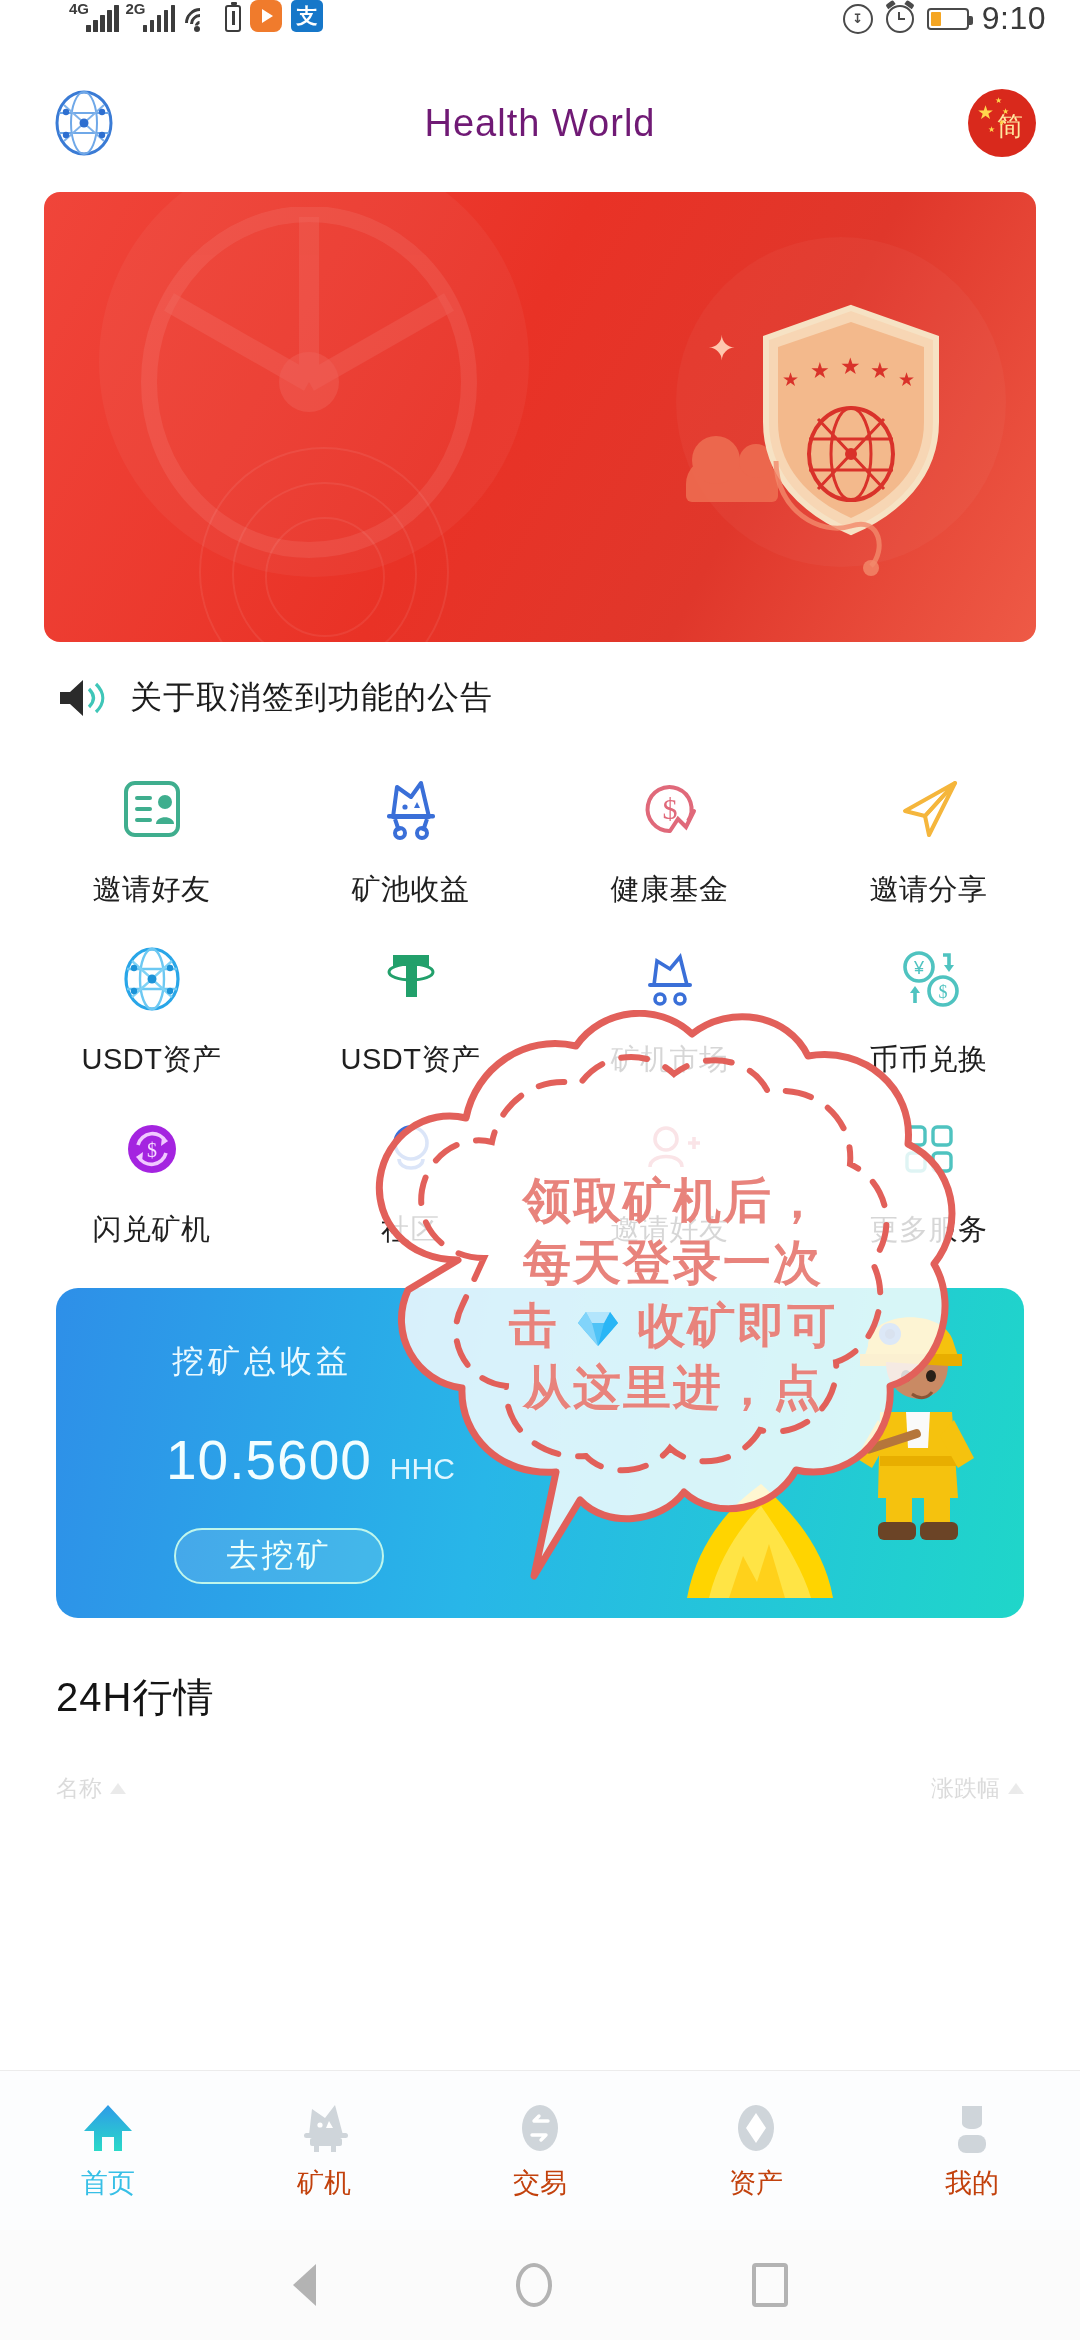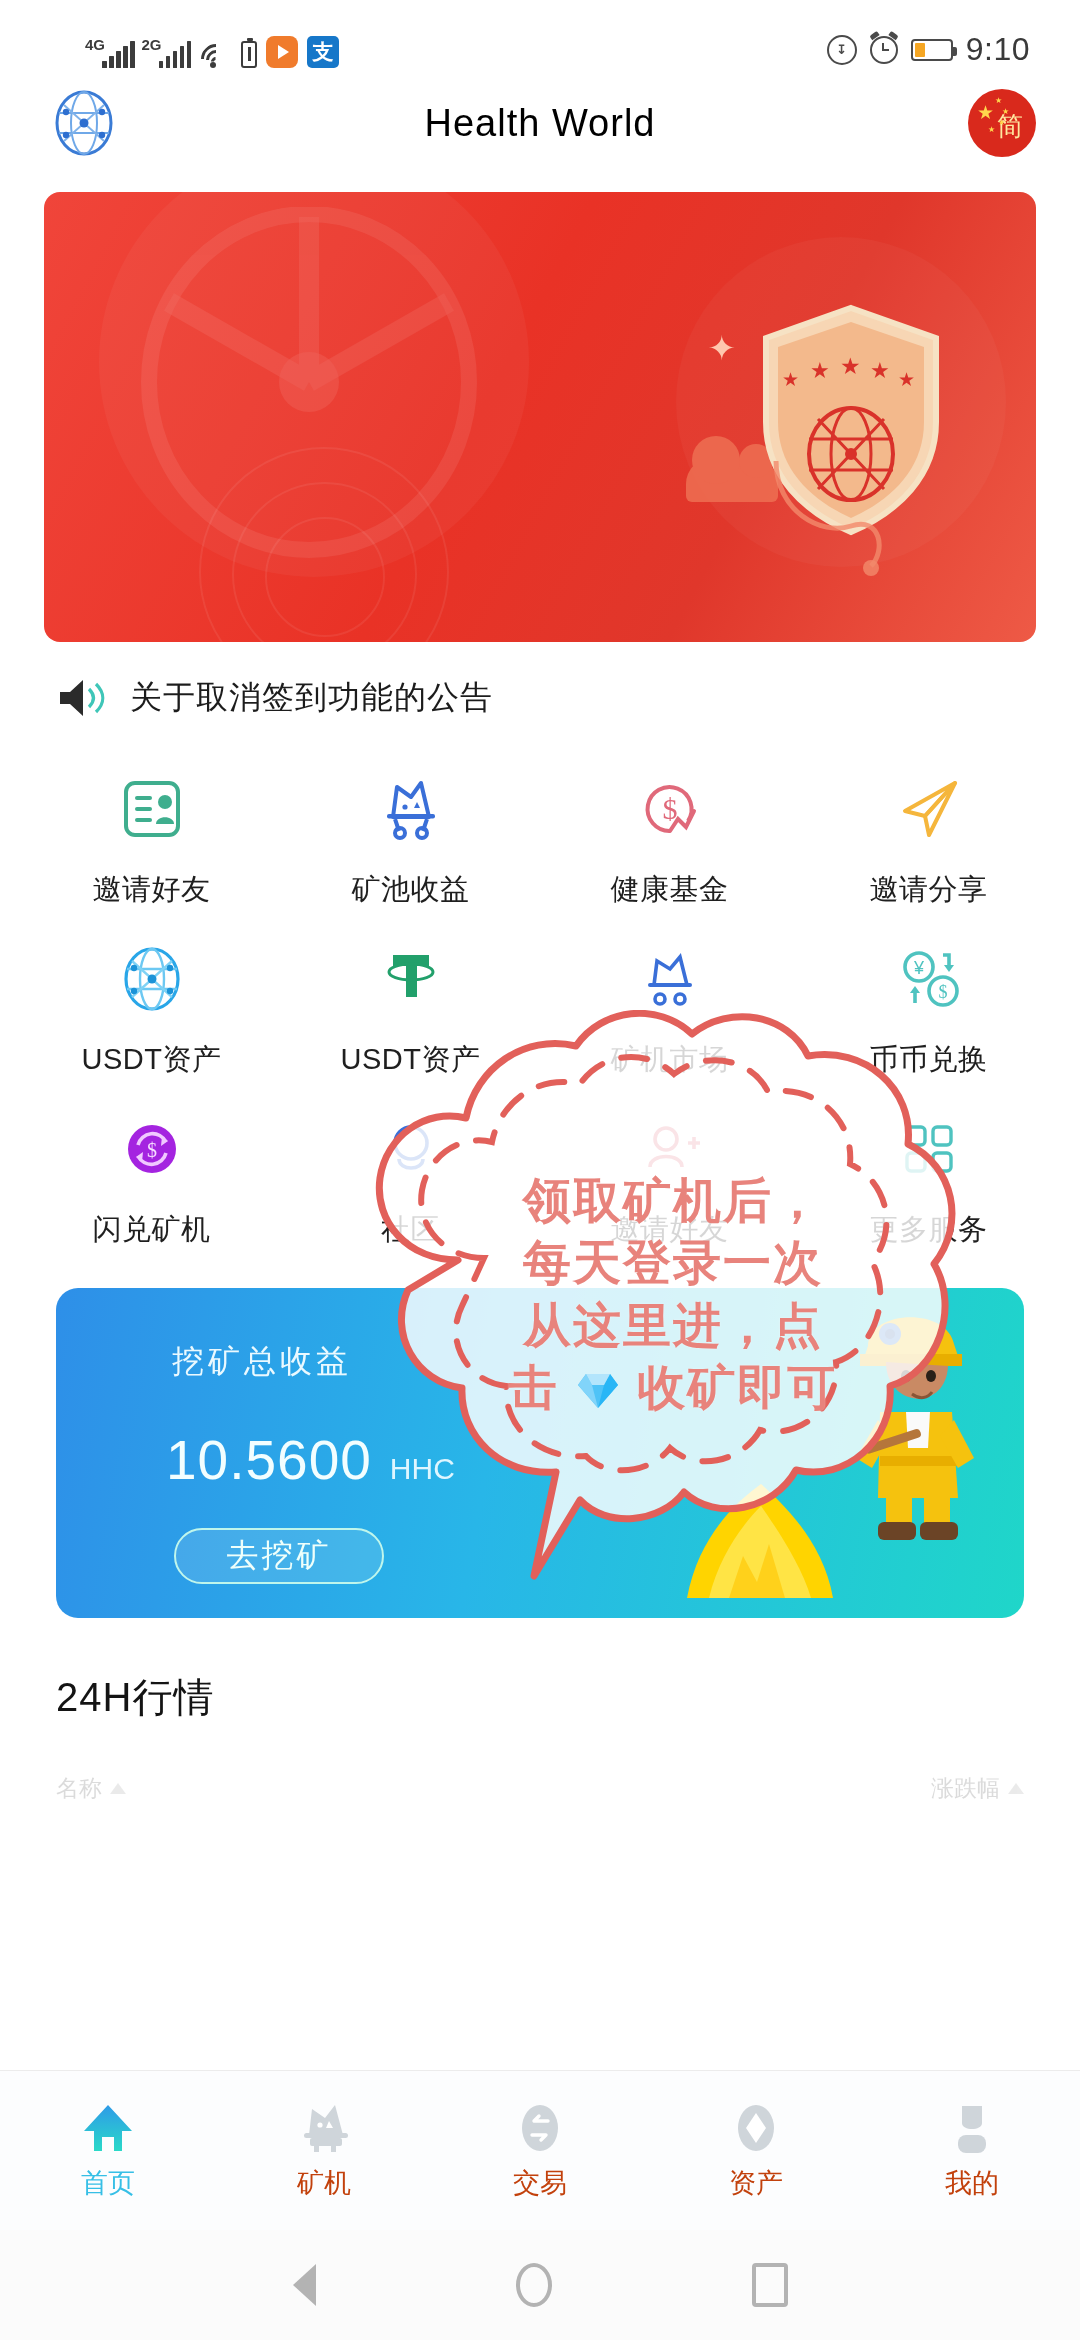--- a/index.html
+++ b/index.html
@@ -7,22 +7,22 @@
   body {
     font-family:"Liberation Sans","DejaVu Sans",sans-serif;
     background:#ffffff;
     overflow:hidden;
     position:relative;
   }
 
   
   .statusbar{
     height:68px; width:100%;
-    display:flex; align-items:flex-end;
-    padding:0 32px;
+    display:flex; align-items:flex-start;
+    padding:0 16px;
     background:#ffffff;
     position:relative;
   }
   .sb-left{ display:flex; align-items:flex-end; gap:9px; margin-left:55px;}
   .sb-right{ display:flex; align-items:center; gap:13px; margin-left:auto; margin-right:18px;}
   .sig{ display:flex; align-items:flex-end; gap:1px; position:relative; height:30px;}
   .sig .gtag{ font-size:15px; font-weight:bold; color:#3c3c3c; position:absolute; top:-2px; left:-2px;}
   .sig .bars{ display:flex; align-items:flex-end; gap:2.5px; margin-left:15px;}
   .sig .bars i{ width:4.5px; background:#3c3c3c; display:block; border-radius:.5px;}
   .sig .bars i:nth-child(1){height:7px}
@@ -53,21 +53,21 @@
   .alarm:after{right:-2px;transform:rotate(35deg);}
   .alarm i{position:absolute;width:2px;height:8px;background:#4a4a4a;left:10px;top:5px;}
   .alarm u{position:absolute;width:6px;height:2px;background:#4a4a4a;left:11px;top:11px;}
   .batt2{ width:42px;height:22px;border:2.5px solid #4a4a4a;border-radius:4px;position:relative;padding:2px;}
   .batt2:after{content:"";position:absolute;right:-6px;top:6px;width:3.5px;height:9px;background:#4a4a4a;border-radius:0 2px 2px 0;}
   .batt2 i{display:block;height:100%;background:#F5A623;border-radius:1px;}
   .clock{ font-size:32px; color:#3a3a3a; letter-spacing:.5px;}
 
   
   .header{ height:110px; display:flex; align-items:center; justify-content:center; position:relative; background:#fff;}
-  .header .title{ font-size:38px; color:#000000; letter-spacing:1px;}
+  .header .title{ font-size:38px; color:#701a75; letter-spacing:1px;}
   .logo-globe{ position:absolute; left:50px; top:50%; transform:translateY(-50%); width:68px;height:68px;}
   .flagbtn{ position:absolute; right:44px; top:50%; transform:translateY(-50%);
     width:68px;height:68px;border-radius:50%;background:#D9291C;
     display:flex;align-items:center;justify-content:center;overflow:hidden;}
   .flagbtn .star{ position:absolute; left:9px; top:14px; color:#FFD84D; font-size:19px; line-height:1;}
   .flagbtn .s2{ left:27px; top:8px; font-size:8px;}
   .flagbtn .s3{ left:34px; top:19px; font-size:8px;}
   .flagbtn .s4{ left:30px; top:30px; font-size:8px;}
   .flagbtn .s5{ left:20px; top:37px; font-size:8px;}
   .flagbtn .cn{ color:#FFE7A0; font-size:26px; margin-left:16px; margin-top:6px;}
@@ -520,33 +520,33 @@
              C502 396 462 430 422 420
              C404 452 358 462 332 438
              C312 464 268 468 248 446
              C200 450 166 416 168 376
              C130 372 106 332 124 296
              Z" fill="none" stroke="#E2605A" stroke-width="6" stroke-dasharray="26 20" stroke-linecap="round"></path>
   </svg>
   <div class="bub-txt">
     <div>领取矿机后，</div>
     <div>每天登录一次</div>
-    <div>从这里进，点</div>
     <div>
       <span>击</span>
       <span class="gem">
         <svg viewBox="0 0 44 40" width="44" height="40">
           <path d="M10 4 H34 L42 15 L22 38 L2 15 Z" fill="#4FC3F7"></path>
           <path d="M10 4 L16 15 L22 38 L2 15 Z" fill="#81D4FA"></path>
           <path d="M34 4 L28 15 L22 38 L42 15 Z" fill="#29B6F6"></path>
           <path d="M10 4 L16 15 H28 L34 4 Z" fill="#B3E5FC"></path>
         </svg>
       </span>
       <span>收矿即可</span>
     </div>
+    <div>从这里进，点</div>
   </div>
 </div>
 
 <div class="tabbar">
   <div class="tab active">
     <div class="ticon">
       <svg viewBox="0 0 56 54" width="56" height="54">
         <defs>
             <linearGradient id="gh" x1="0" y1="0" x2="0" y2="1">
           <stop offset="0" stop-color="#2E9BE8"></stop>

